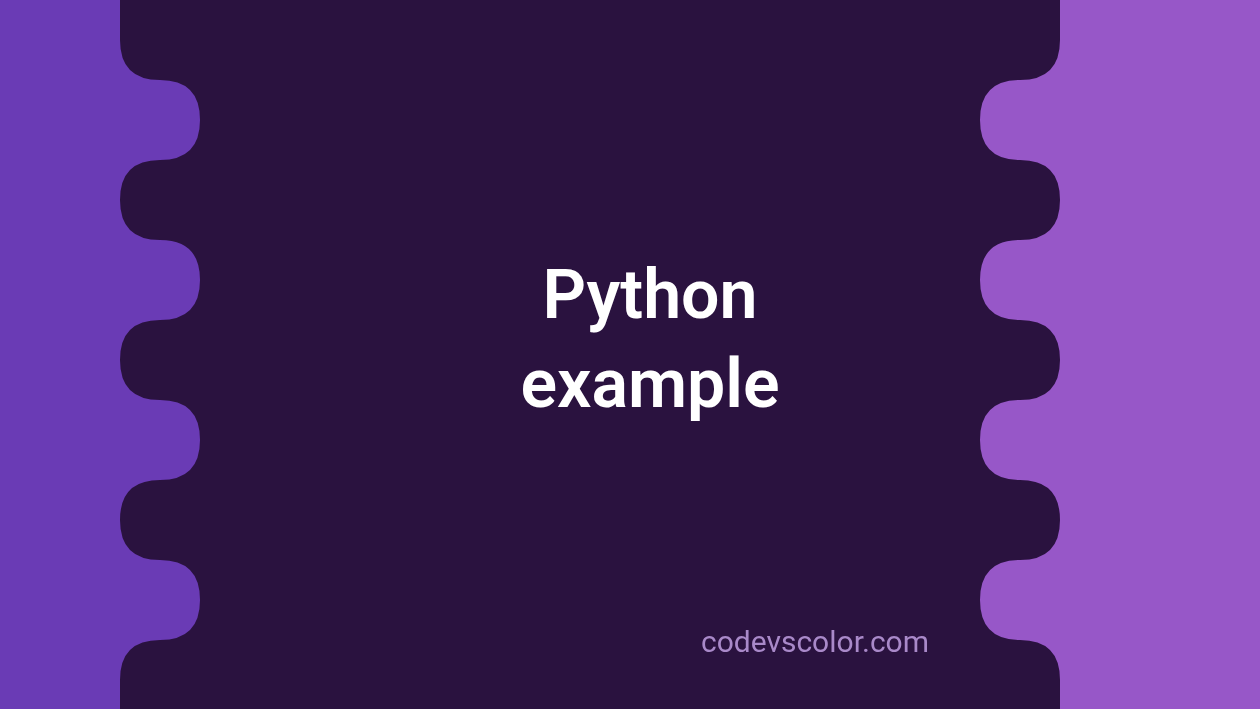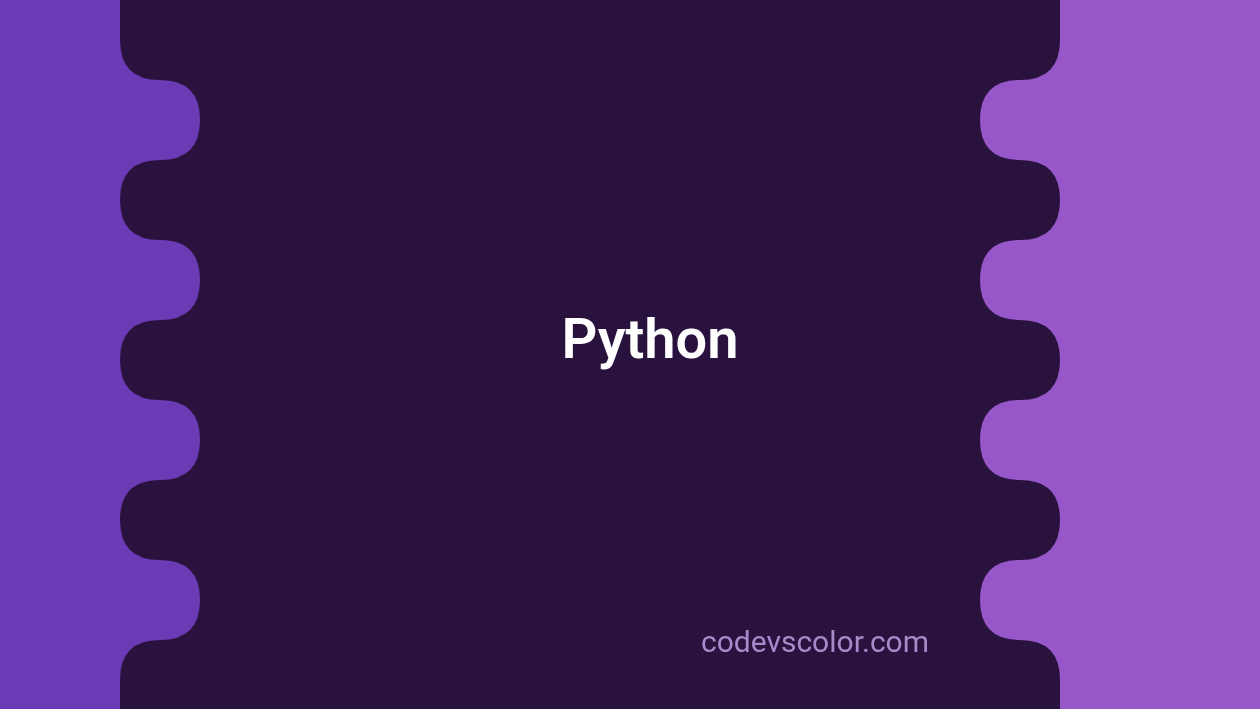--- a/index.html
+++ b/index.html
@@ -63,21 +63,21 @@
       width: 100%;
       height: 100%;
       display: flex;
       flex-direction: column;
       align-items: center;
       justify-content: center;
     }
 
     .title {
       color: #ffffff;
-      font-size: 56px;
+      font-size: 68px;
       font-weight: 600;
       text-align: center;
       line-height: 1.3;
       margin-top: -30px;
       margin-left: 40px;
     }
 
     .attribution {
       position: absolute;
       bottom: 50px;
@@ -139,16 +139,17 @@
         Q 1060 80 1060 40
         L 1060 0
         Z
       "></path>
     </svg>
   </div>
 
   <div class="content">
     <div class="title">
       <div>Python</div>
+      <div>example</div>
     </div>
     <div class="attribution">codevscolor.com</div>
   </div>
 </div>
 
 </body></html>

